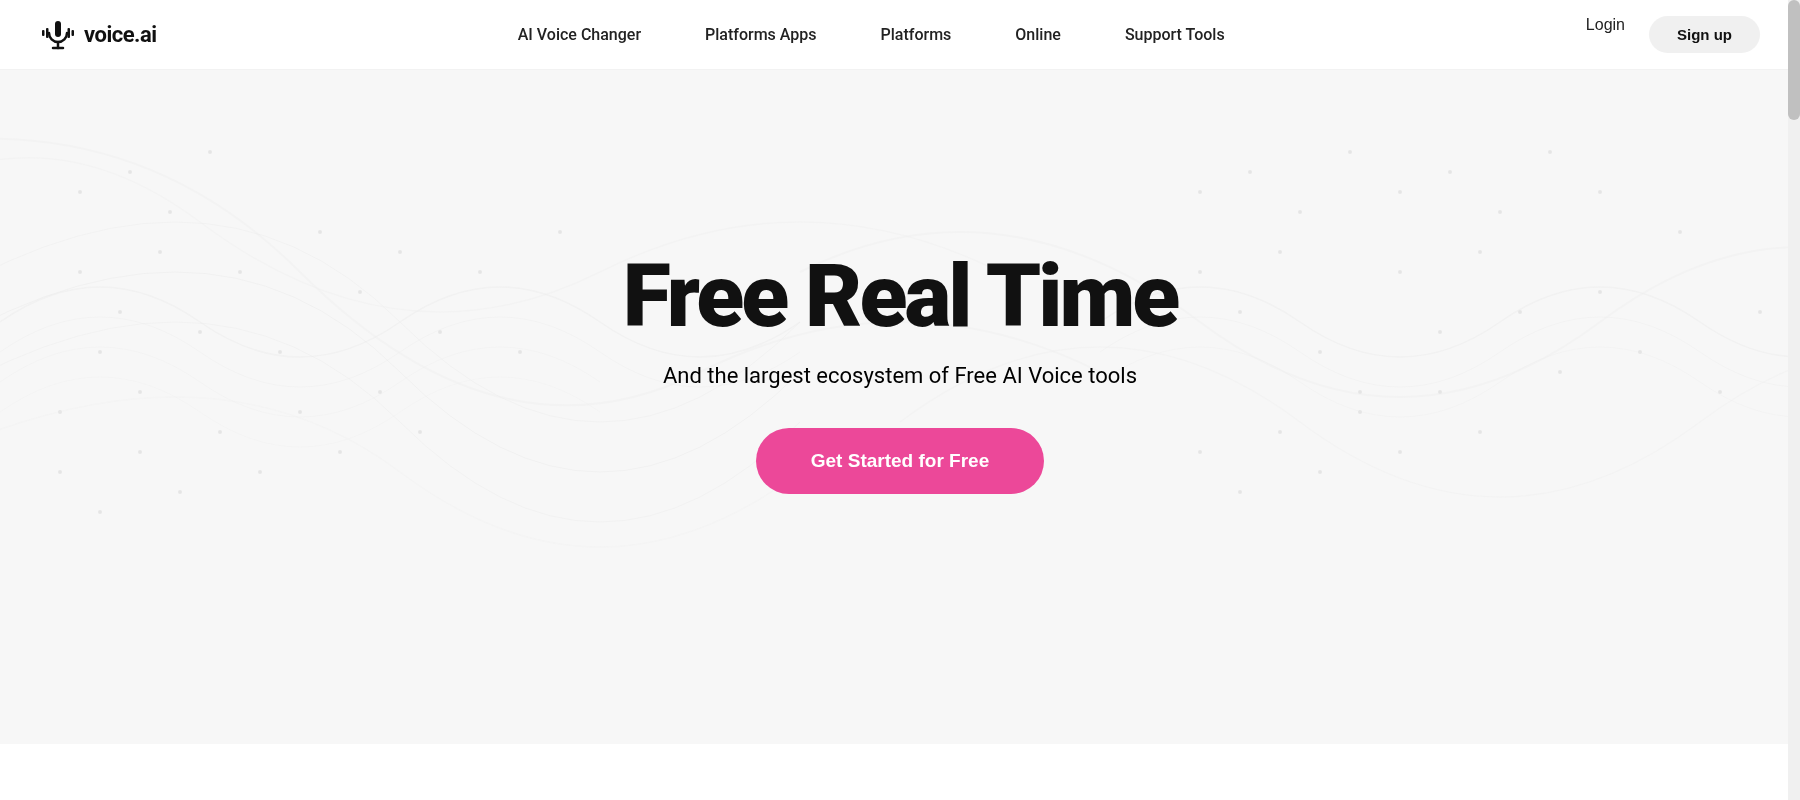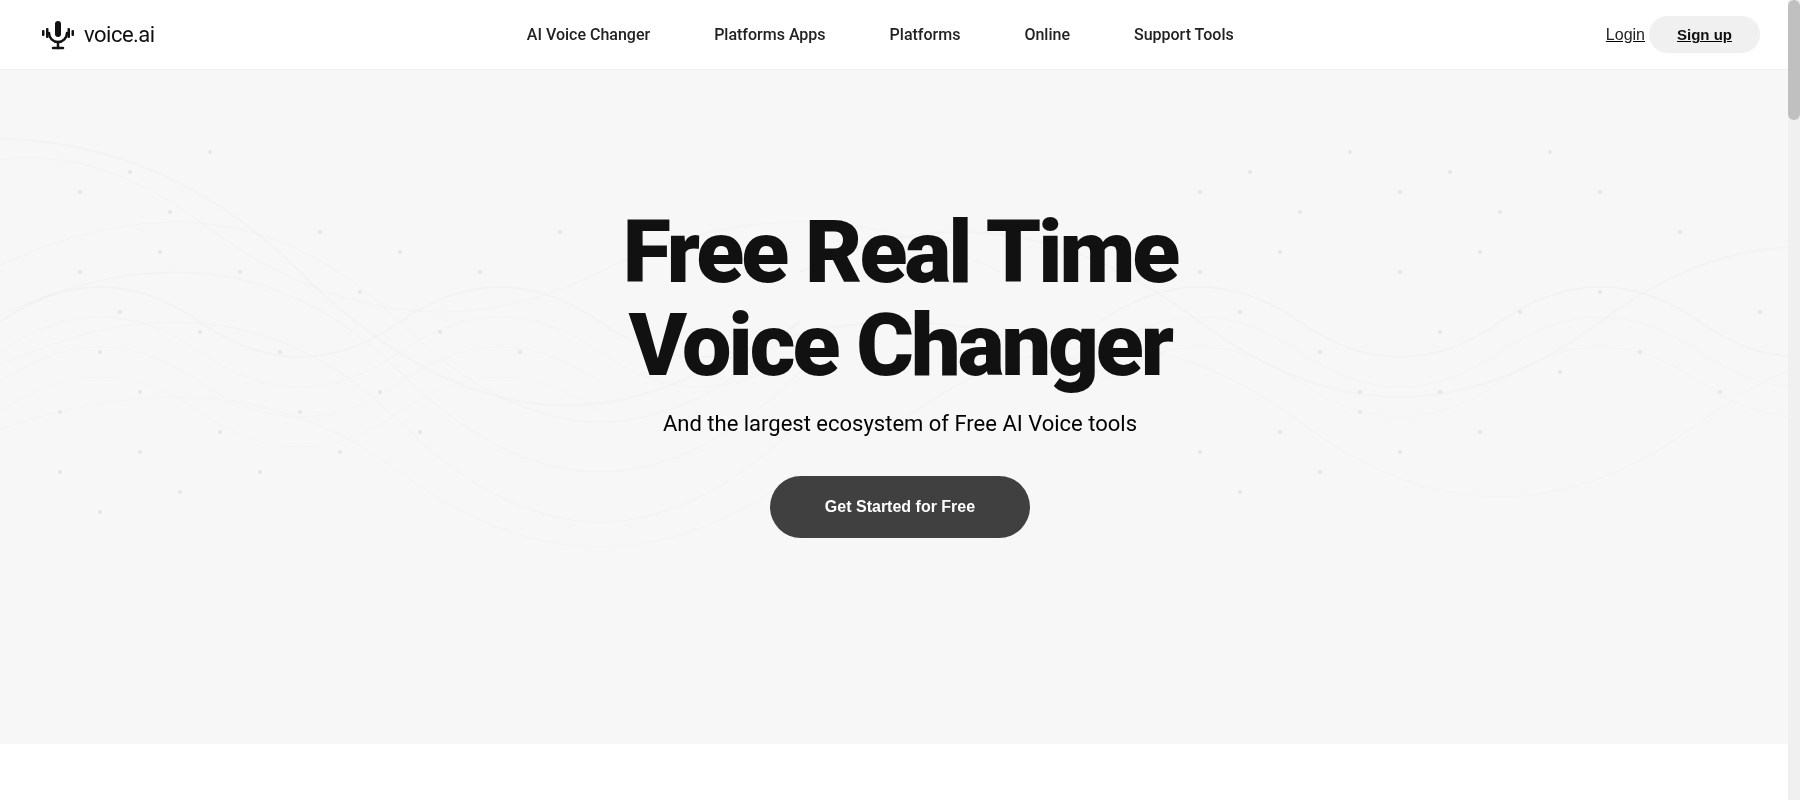--- a/index.html
+++ b/index.html
@@ -40,44 +40,43 @@
       gap: 8px;
     }
 
     .logo-icon {
       width: 36px;
       height: 36px;
     }
 
     .logo-text {
       font-size: 22px;
-      font-weight: 400;
+      font-weight: 700;
       color: #111;
       letter-spacing: -0.5px;
     }
 
     .navbar-center {
       display: flex;
       align-items: center;
       gap: 64px;
     }
 
     .nav-link {
       font-size: 16px;
       color: #222;
       text-decoration: none;
       font-weight: 500;
       cursor: pointer;
     }
 
     .navbar-right {
       display: flex;
-      align-items: center;
-      gap: 4px;
-      text-decoration: underline;
+      align-items: flex-start;
+      gap: 24px;
     }
 
     .btn-login {
       font-size: 16px;
       color: #222;
       background: none;
       border: none;
       cursor: pointer;
       font-weight: 500;
     }
@@ -135,26 +134,26 @@
     }
 
     .hero-subtitle {
       font-size: 22px;
       color: #000000;
       font-weight: 400;
       margin-top: -10px;
     }
 
     .btn-cta {
-      background: #404040;
+      background: #ec4899;
       color: #ffffff;
       border: none;
       border-radius: 50px;
       padding: 22px 55px;
-      font-size: 16px;
+      font-size: 19px;
       font-weight: 700;
       cursor: pointer;
       margin-top: 10px;
       letter-spacing: 0;
     }
 
     
     .scrollbar {
       position: fixed;
       right: 0;
@@ -298,21 +297,20 @@
       <path d="M-100 500 Q200 350 400 500 Q600 650 800 500" stroke="#bbb" stroke-width="1.5" fill="none" opacity="0.25"></path>
 
       <path d="M800 300 Q1000 200 1200 350 Q1400 500 1600 350 Q1800 200 2000 350" stroke="#bbb" stroke-width="2" fill="none" opacity="0.35"></path>
       <path d="M900 450 Q1100 300 1300 450 Q1500 600 1700 450 Q1900 300 2100 450" stroke="#bbb" stroke-width="1.5" fill="none" opacity="0.3"></path>
     </g>
   </svg>
 
   <div class="hero-content">
     <h1 class="hero-title">
       <span>Free Real Time</span><br>
-      <span>Voice Changer</span>
     </h1>
     <p class="hero-subtitle">And the largest ecosystem of Free AI Voice tools</p>
     <button class="btn-cta">Get Started for Free</button>
   </div>
 </section>
 
 <div class="scrollbar">
   <div class="scrollbar-thumb"></div>
 </div>
 

